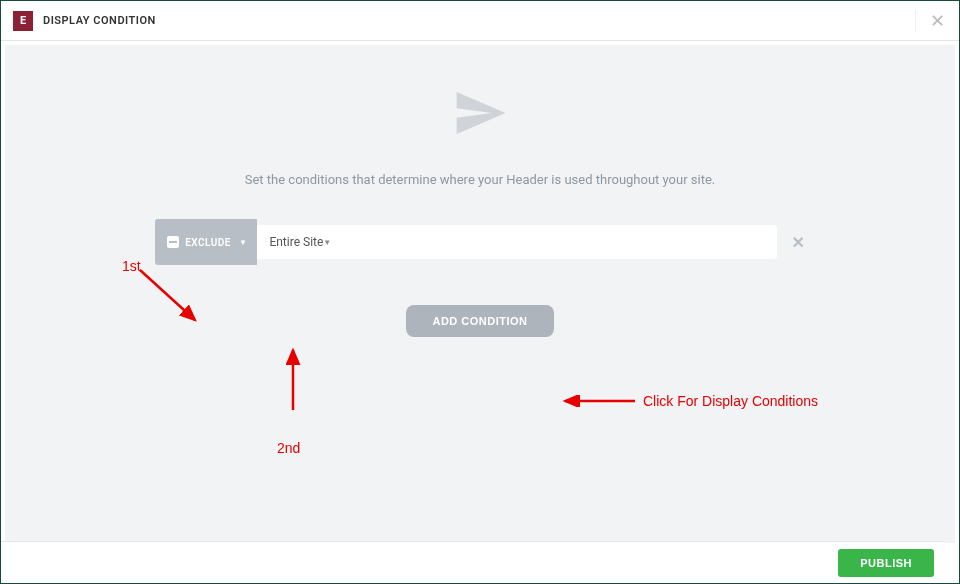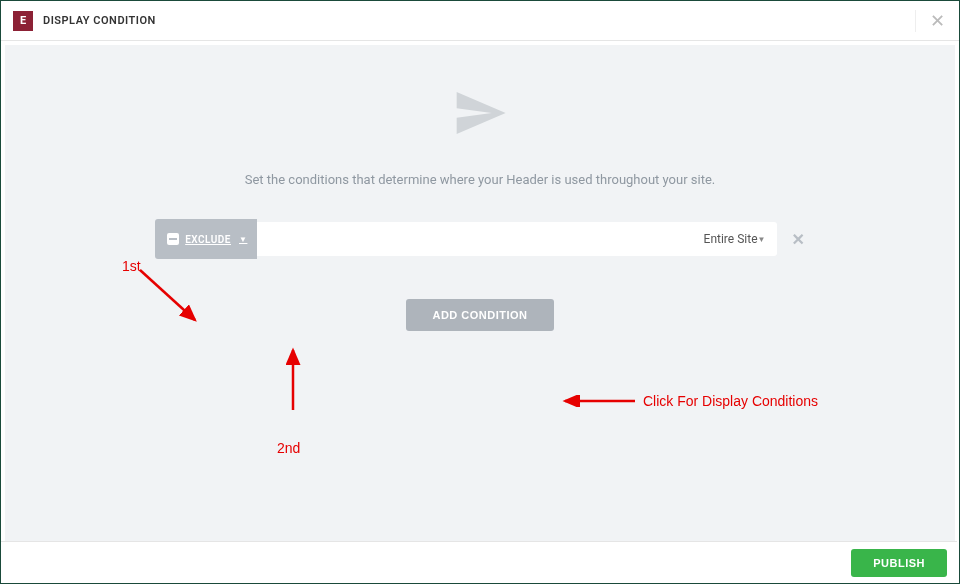--- a/index.html
+++ b/index.html
@@ -87,28 +87,27 @@
     align-items: center;
     gap: 0;
     margin-bottom: 40px;
   }
   .exclude-btn {
     background: #b8bec5;
     color: #fff;
     font-size: 10px;
     font-weight: 600;
     letter-spacing: 0.5px;
-    height: 40px;
+    height: 46px;
     padding: 0 10px 0 12px;
     display: flex;
     align-items: center;
     gap: 6px;
     cursor: pointer;
     border-radius: 3px 0 0 3px;
-    text-decoration: underline;
   }
   .exclude-btn .minus {
     width: 12px;
     height: 12px;
     background: #fff;
     border-radius: 2px;
     position: relative;
   }
   .exclude-btn .minus::after {
     content: "";
@@ -122,21 +121,21 @@
   .exclude-btn .caret {
     font-size: 8px;
     margin-left: 2px;
   }
   .site-select {
     background: #fff;
     height: 34px;
     width: 520px;
     display: flex;
     align-items: center;
-    justify-content: flex-end;
+    justify-content: flex-start;
     padding: 0 12px;
     font-size: 12px;
     color: #555;
     cursor: pointer;
     border-radius: 0 3px 3px 0;
     text-align: left;
   }
   .site-select .dd-caret {
     font-size: 8px;
     color: #888;
@@ -149,28 +148,28 @@
     cursor: pointer;
   }
   .add-condition-btn {
     background: #aeb4bb;
     color: #fff;
     font-size: 11px;
     font-weight: 600;
     letter-spacing: 0.5px;
     padding: 10px 26px;
     border: none;
-    border-radius: 3px;
+    border-radius: 8px;
     cursor: pointer;
   }
   .footer {
     position: absolute;
     bottom: 0;
     left: 0;
-    right: 2px;
+    right: 15px;
     height: 42px;
     background: #fff;
     border-top: 1px solid #e5e5e5;
     display: flex;
     justify-content: flex-end;
     align-items: center;
     padding: 0 10px;
   }
   .publish-btn {
     background: #39b54a;

